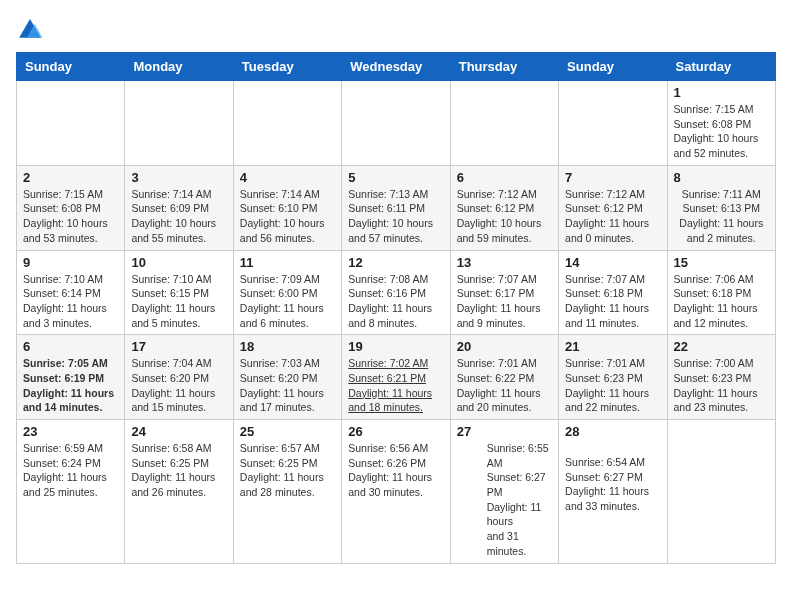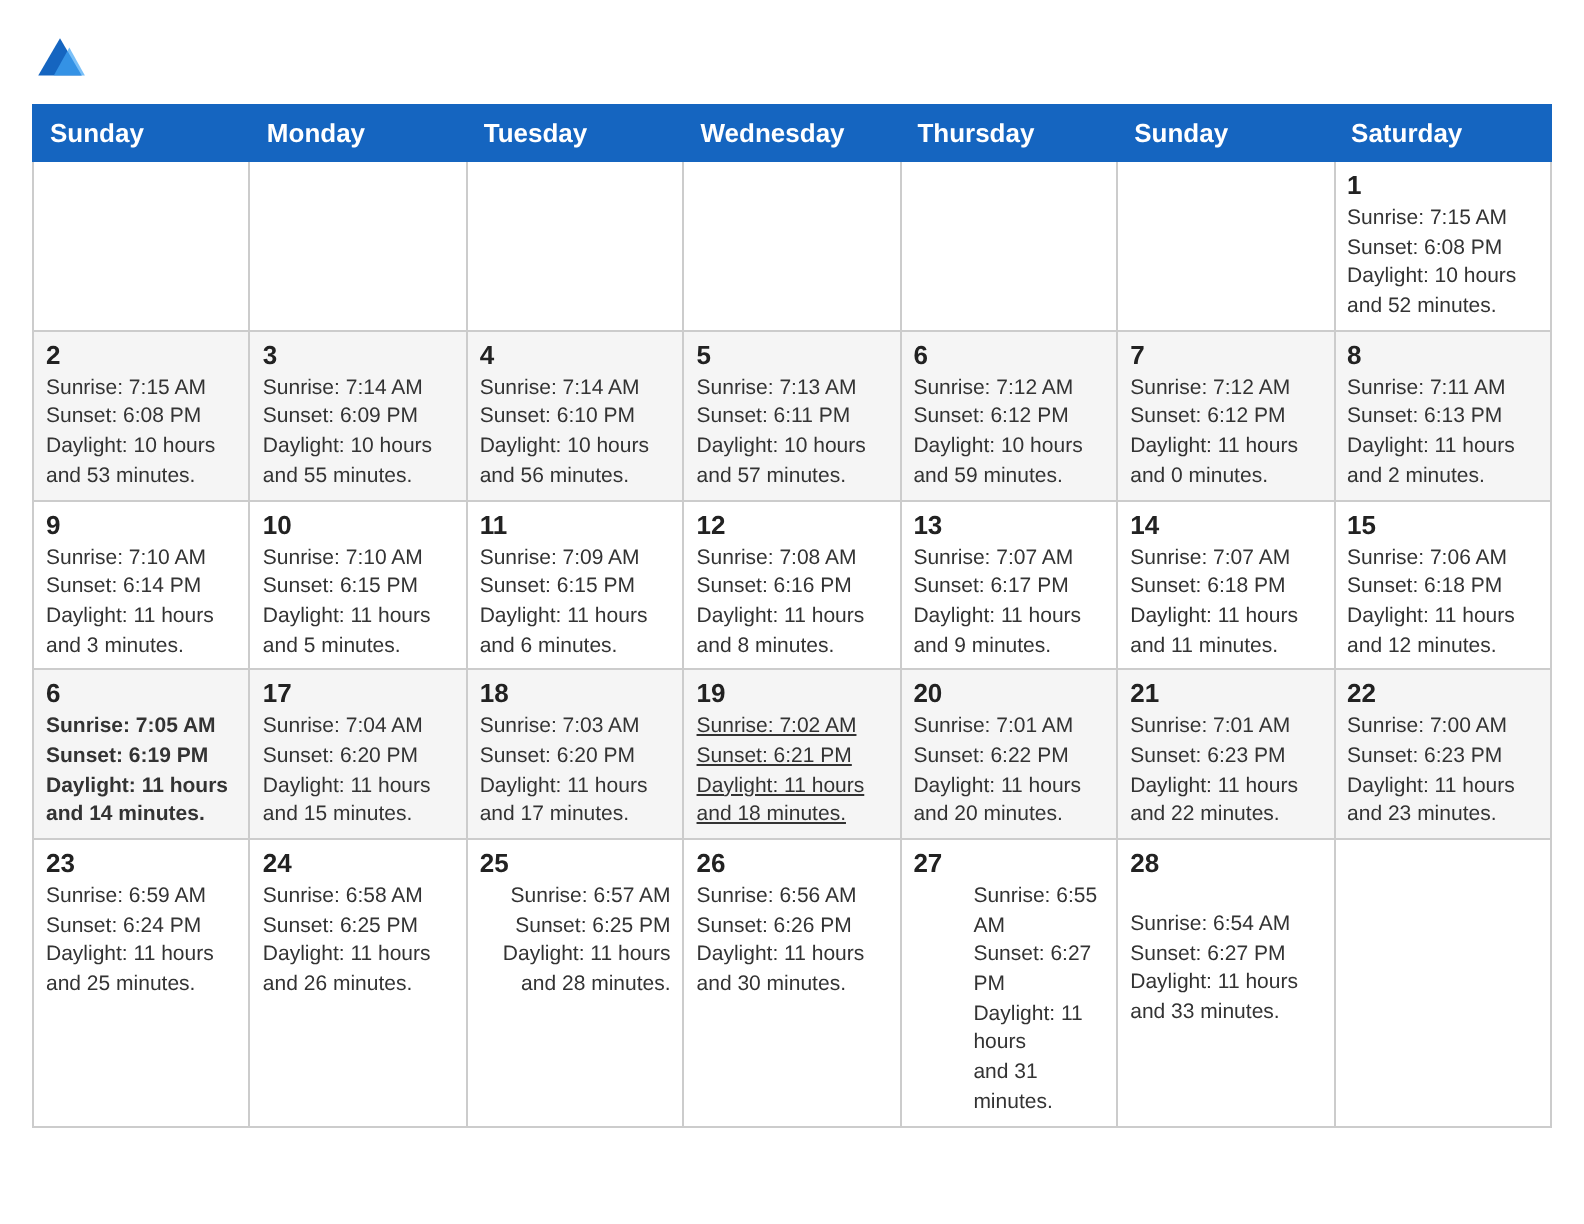--- a/index.html
+++ b/index.html
@@ -174,21 +174,21 @@
         </td>
         <td>
           <span class="day-number">7</span>
           <div class="day-info" style="white-space: pre-line;">Sunrise: 7:12 AM
 Sunset: 6:12 PM
 Daylight: 11 hours
 and 0 minutes.</div>
         </td>
         <td>
           <span class="day-number">8</span>
-          <div class="day-info" style="white-space: pre-line;">Sunrise: 7:11 AM
+          <div class="day-info" style="white-space: pre-line; text-align: center;">Sunrise: 7:11 AM
 Sunset: 6:13 PM
 Daylight: 11 hours
 and 2 minutes.</div>
         </td>
       </tr>
       <tr>
         <td>
           <span class="day-number">9</span>
           <div class="day-info" style="white-space: pre-line;">Sunrise: 7:10 AM
 Sunset: 6:14 PM
@@ -198,21 +198,21 @@
         <td>
           <span class="day-number">10</span>
           <div class="day-info" style="white-space: pre-line;">Sunrise: 7:10 AM
 Sunset: 6:15 PM
 Daylight: 11 hours
 and 5 minutes.</div>
         </td>
         <td>
           <span class="day-number">11</span>
           <div class="day-info" style="white-space: pre-line;">Sunrise: 7:09 AM
-Sunset: 6:15 PM
+Sunset: 6:00 PM
 Daylight: 11 hours
 and 6 minutes.</div>
         </td>
         <td>
           <span class="day-number">12</span>
           <div class="day-info" style="white-space: pre-line;">Sunrise: 7:08 AM
 Sunset: 6:16 PM
 Daylight: 11 hours
 and 8 minutes.</div>
         </td>
@@ -299,21 +299,21 @@
         </td>
         <td>
           <span class="day-number">24</span>
           <div class="day-info" style="white-space: pre-line;">Sunrise: 6:58 AM
 Sunset: 6:25 PM
 Daylight: 11 hours
 and 26 minutes.</div>
         </td>
         <td>
           <span class="day-number">25</span>
-          <div class="day-info" style="white-space: pre-line; text-align: right;">Sunrise: 6:57 AM
+          <div class="day-info" style="white-space: pre-line;">Sunrise: 6:57 AM
 Sunset: 6:25 PM
 Daylight: 11 hours
 and 28 minutes.</div>
         </td>
         <td>
           <span class="day-number">26</span>
           <div class="day-info" style="white-space: pre-line;">Sunrise: 6:56 AM
 Sunset: 6:26 PM
 Daylight: 11 hours
 and 30 minutes.</div>

